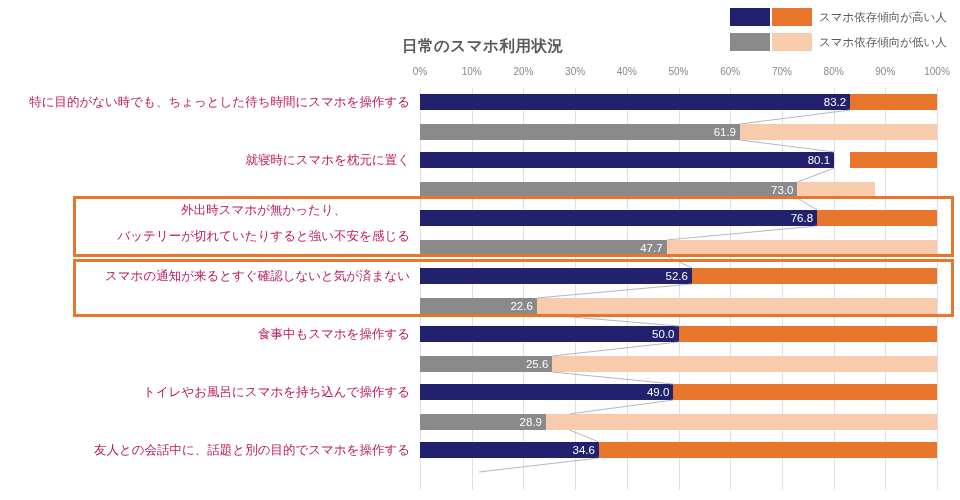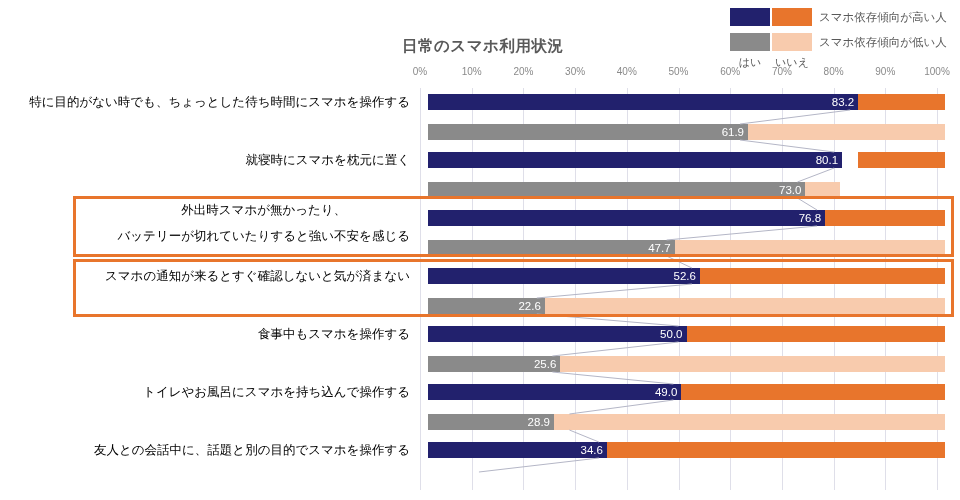--- a/index.html
+++ b/index.html
@@ -17,23 +17,23 @@
   .llabel { margin-left:7px; font-size:11.5px; line-height:18px; color:#595959; white-space:nowrap; }
   .lsub { display:flex; margin-top:-3px; }
   .lsubcell { width:40px; text-align:center; font-size:11px; color:#595959; }
   .lsubcell + .lsubcell { margin-left:2px; }
   
   .tick-label { position:absolute; width:50px; text-align:center; font-size:10px; color:#8a8a8a; top:66px; }
   .grid-line { position:absolute; width:1px; z-index:1; }
   
   .cat-label-box { position:absolute; left:0; width:410px; height:28px; z-index:2;
                    display:flex; align-items:center; justify-content:flex-end; }
-  .cat-label { font-size:12.5px; color:#000000; text-align:center; white-space:pre-line; line-height:15px; }
+  .cat-label { font-size:12.5px; color:#be185d; text-align:center; white-space:pre-line; line-height:15px; }
   .cat-label.ml { line-height:26px; }
-  .bar { position:absolute; height:16px; display:flex; z-index:2;padding-left:8px; }
+  .bar { position:absolute; height:16px; display:flex; z-index:2; }
   .seg-yes { height:16px; display:flex; align-items:center; justify-content:flex-end; box-sizing:border-box; }
   .seg-no { height:16px; flex:1; }
   .val { color:#ffffff; font-size:11.5px; padding-right:4px; white-space:nowrap; }
   #connectors { position:absolute; left:0; top:0; z-index:3; pointer-events:none; }
   .hl-box { position:absolute; box-sizing:border-box; border:3px solid; background:transparent; z-index:4; }
 </style>
 </head>
 <body>
 
 <div id="stage">
@@ -42,24 +42,20 @@
   <div id="legend">
     <div class="lrow">
       <span class="sw" id="sw0a" style="background: rgb(34, 33, 109);"></span>
       <span class="sw" id="sw0b" style="background: rgb(232, 117, 44);"></span>
       <span class="llabel">スマホ依存傾向が高い人</span>
     </div>
     <div class="lrow">
       <span class="sw" id="sw1a" style="background: rgb(138, 138, 138);"></span>
       <span class="sw" id="sw1b" style="background: rgb(248, 203, 173);"></span>
       <span class="llabel">スマホ依存傾向が低い人</span>
-    </div>
-    <div class="lsub">
-      <span class="lsubcell">はい</span>
-      <span class="lsubcell">いいえ</span>
     </div>
   </div>
 
   <div id="axis">
       <span class="tick-label" style="left: 395px;">0%</span>
       <span class="tick-label" style="left: 446.7px;">10%</span>
       <span class="tick-label" style="left: 498.4px;">20%</span>
       <span class="tick-label" style="left: 550.1px;">30%</span>
       <span class="tick-label" style="left: 601.8px;">40%</span>
       <span class="tick-label" style="left: 653.5px;">50%</span>
@@ -100,21 +96,21 @@
       </div>
       <div class="cat-label-box" style="top: 146px;">
         <span class="cat-label">就寝時にスマホを枕元に置く</span>
       </div>
       <div class="bar" style="left: 420px; top: 152px; width: 517px; gap: 16px;">
         <div class="seg-yes" style="width: 414.117px; background: rgb(34, 33, 109);">
           <span class="val">80.1</span>
         </div>
         <div class="seg-no" style="background: rgb(232, 117, 44);"></div>
       </div>
-      <div class="bar" style="left: 420px; top: 182px; width: 412px;">
+      <div class="bar" style="left: 420px; top: 182px; width: 455px;">
         <div class="seg-yes" style="width: 377.41px; background: rgb(138, 138, 138);">
           <span class="val">73.0</span>
         </div>
         <div class="seg-no" style="background: rgb(248, 203, 173);"></div>
       </div>
       <div class="cat-label-box" style="top: 209px;">
         <span class="cat-label ml">外出時スマホが無かったり、
 バッテリーが切れていたりすると強い不安を感じる</span>
       </div>
       <div class="bar" style="left: 420px; top: 210px; width: 517px;">

